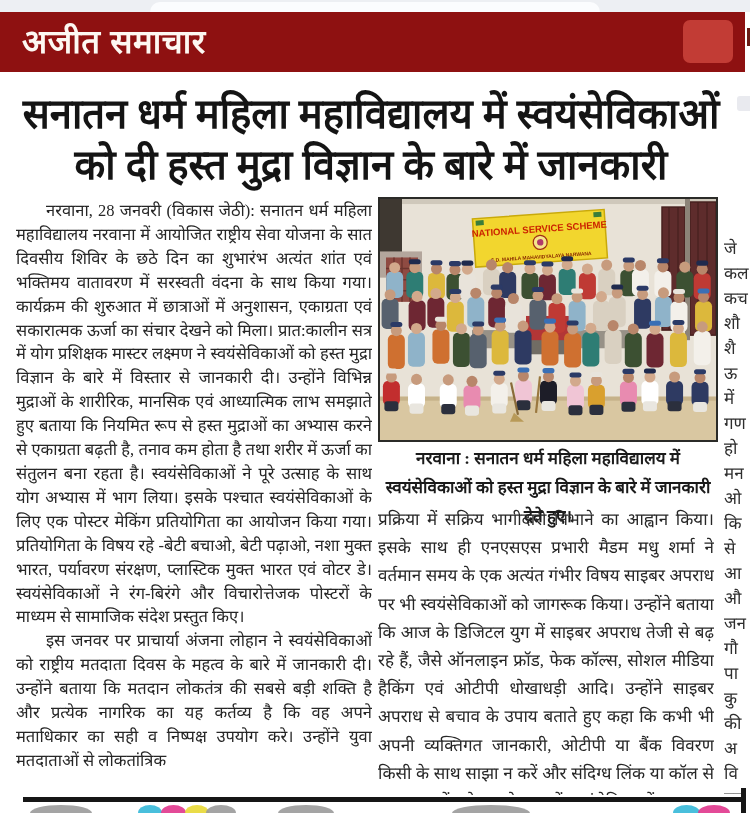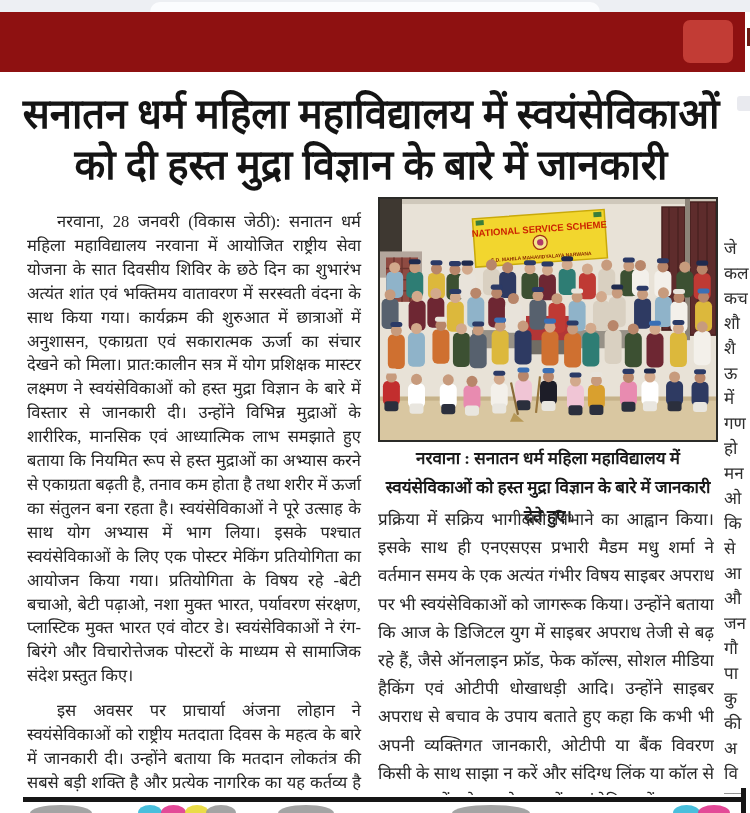--- a/index.html
+++ b/index.html
@@ -23,21 +23,21 @@
 
   
   .headline{position:absolute;left:0;top:90px;width:742px;text-align:center;color:#141414;
             font-weight:800;font-size:40px;line-height:49px;transform:scaleY(1.04);
             font-family:"Liberation Serif","DejaVu Serif",serif;}
   .hl-chip{position:absolute;left:737px;top:96px;width:15px;height:15px;background:#e9eaef;border-radius:3px;}
 
   
   .col-left{position:absolute;left:16px;top:199px;width:356px;height:597px;overflow:hidden;
             font-size:16.5px;line-height:23.9px;color:#262626;text-align:justify;}
-  .col-left p{margin:11px;text-indent:30px;}
+  .col-left p{margin:0;text-indent:30px;}
   .col-right{position:absolute;left:378px;top:506px;width:336px;height:289px;overflow:hidden;
              font-size:17px;line-height:28.2px;color:#262626;text-align:justify;}
   .col-right p{margin:0;}
   .clip-col{position:absolute;left:724px;top:236px;width:26px;height:558px;overflow:hidden;
             font-size:17px;line-height:25px;color:#2e2e2e;white-space:nowrap;}
 
   
   .photo{position:absolute;left:378px;top:197px;width:336px;height:241px;border:2px solid #2b2b28;
          background:#e7e1d6;overflow:hidden;}
   .photo svg{display:block;width:100%;height:100%;}
@@ -56,33 +56,34 @@
 </head>
 <body>
 
 <div class="page">
 
   <div class="top-strip">
     <div class="top-card"></div>
   </div>
 
   <div class="masthead">
+    <div class="masthead-title">अजीत समाचार</div>
     <button class="masthead-btn"></button>
   </div>
   <div class="edge-sliver"></div>
 
   <div class="headline">
     <div>सनातन धर्म महिला महाविद्यालय में स्वयंसेविकाओं</div>
     <div>को दी हस्त मुद्रा विज्ञान के बारे में जानकारी</div>
   </div>
   <div class="hl-chip"></div>
 
   <div class="col-left">
     <p>नरवाना, 28 जनवरी (विकास जेठी): सनातन धर्म महिला महाविद्यालय नरवाना में आयोजित राष्ट्रीय सेवा योजना के सात दिवसीय शिविर के छठे दिन का शुभारंभ अत्यंत शांत एवं भक्तिमय वातावरण में सरस्वती वंदना के साथ किया गया। कार्यक्रम की शुरुआत में छात्राओं में अनुशासन, एकाग्रता एवं सकारात्मक ऊर्जा का संचार देखने को मिला। प्रात:कालीन सत्र में योग प्रशिक्षक मास्टर लक्ष्मण ने स्वयंसेविकाओं को हस्त मुद्रा विज्ञान के बारे में विस्तार से जानकारी दी। उन्होंने विभिन्न मुद्राओं के शारीरिक, मानसिक एवं आध्यात्मिक लाभ समझाते हुए बताया कि नियमित रूप से हस्त मुद्राओं का अभ्यास करने से एकाग्रता बढ़ती है, तनाव कम होता है तथा शरीर में ऊर्जा का संतुलन बना रहता है। स्वयंसेविकाओं ने पूरे उत्साह के साथ योग अभ्यास में भाग लिया। इसके पश्चात स्वयंसेविकाओं के लिए एक पोस्टर मेकिंग प्रतियोगिता का आयोजन किया गया। प्रतियोगिता के विषय रहे -बेटी बचाओ, बेटी पढ़ाओ, नशा मुक्त भारत, पर्यावरण संरक्षण, प्लास्टिक मुक्त भारत एवं वोटर डे। स्वयंसेविकाओं ने रंग-बिरंगे और विचारोत्तेजक पोस्टरों के माध्यम से सामाजिक संदेश प्रस्तुत किए।</p>
-    <p>इस अवसर पर प्राचार्या अंजना लोहान ने स्वयंसेविकाओं को राष्ट्रीय मतदाता दिवस के महत्व के बारे में जानकारी दी। उन्होंने बताया कि मतदान लोकतंत्र की सबसे बड़ी शक्ति है और प्रत्येक नागरिक का यह कर्तव्य है कि वह अपने मताधिकार का सही व निष्पक्ष उपयोग करे। उन्होंने युवा मतदाताओं से लोकतांत्रिक</p>
+    <p>इस जनवर पर प्राचार्या अंजना लोहान ने स्वयंसेविकाओं को राष्ट्रीय मतदाता दिवस के महत्व के बारे में जानकारी दी। उन्होंने बताया कि मतदान लोकतंत्र की सबसे बड़ी शक्ति है और प्रत्येक नागरिक का यह कर्तव्य है कि वह अपने मताधिकार का सही व निष्पक्ष उपयोग करे। उन्होंने युवा मतदाताओं से लोकतांत्रिक</p>
   </div>
 
   <div class="photo">
     <svg viewBox="0 0 336 239" preserveAspectRatio="none">
 
       <rect x="0" y="0" width="336" height="205" fill="#e8e2d7"></rect>
       <rect x="0" y="0" width="336" height="5" fill="#cfc8bb"></rect>
 
       <rect x="0" y="0" width="22" height="60" fill="#3e3831"></rect>
       <rect x="0" y="52" width="42" height="26" fill="#b3a69c"></rect>

